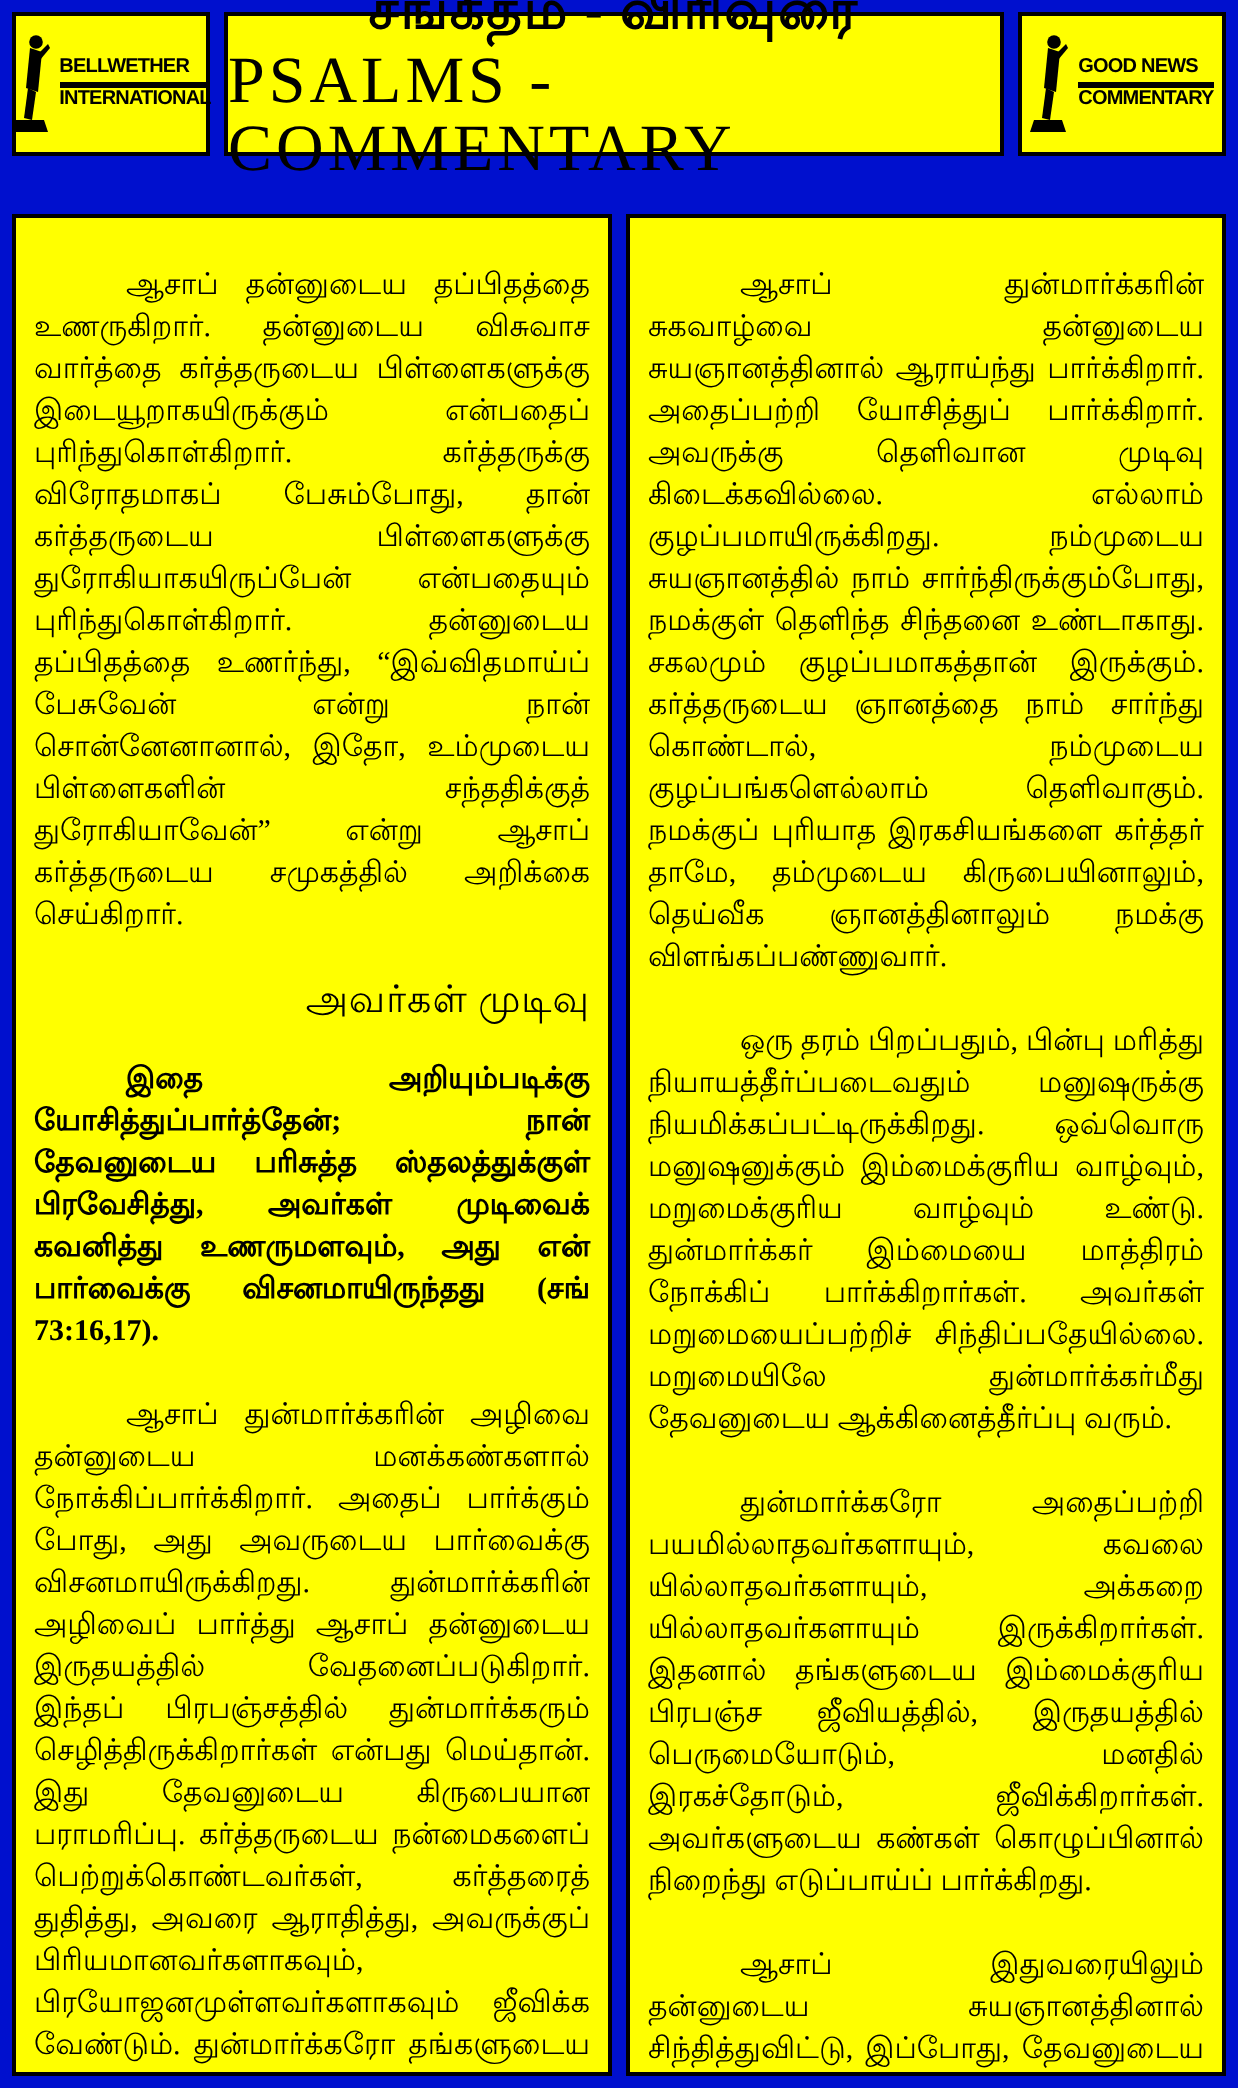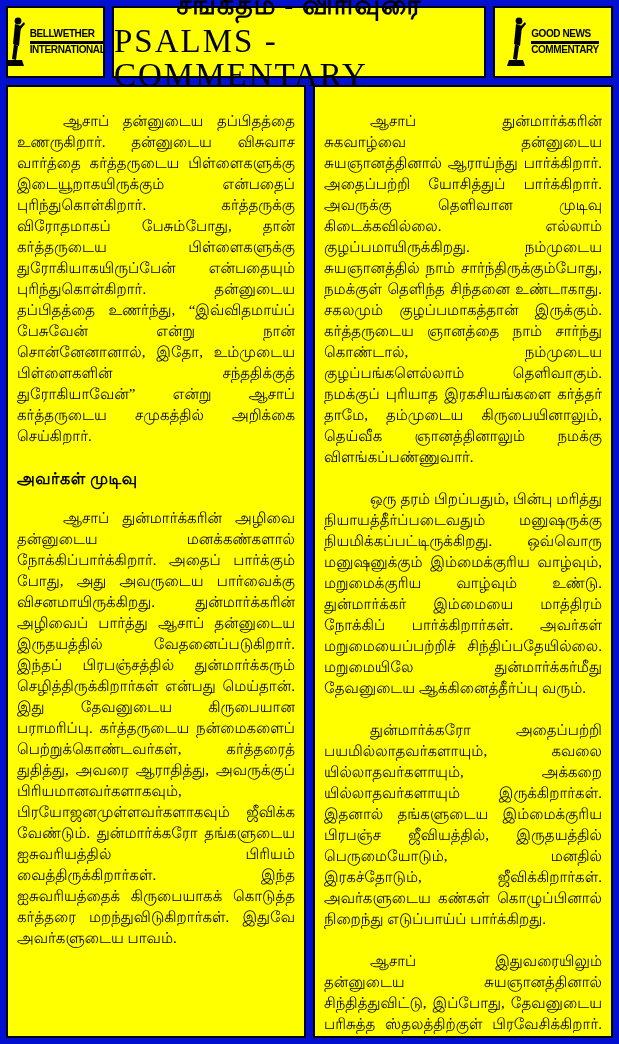--- a/index.html
+++ b/index.html
@@ -17,21 +17,21 @@
     border: 2px solid #000;
     box-sizing: border-box;
   }
   
   .header { display: flex; gap: 7px; height: 72px; flex: 0 0 auto; }
   .logo-box {
     display: flex; align-items: center; justify-content: center;
     gap: 4px; padding: 2px;
   }
   .logo-left  { width: 99px; }
-  .logo-right { width: 120px; }
+  .logo-right { width: 104px; }
   .logo-text {
     font-family: "Liberation Sans", sans-serif;
     font-weight: bold; font-size: 10px; letter-spacing: -0.4px;
     color: #000; line-height: 1.25; white-space: nowrap;
   }
   .logo-text .l1 { border-bottom: 3px solid #000; padding-bottom: 1px; }
   .statue { flex: 0 0 auto; }
   .title-box {
     flex: 1;
     display: flex; flex-direction: column;
@@ -48,27 +48,28 @@
     letter-spacing: 2px; font-weight: 500;
   }
   
   .content { flex: 1; display: flex; gap: 7px; min-height: 0; }
   .col {
     flex: 1;
     padding: 24px 9px 10px 9px;
     overflow: hidden;
     font-size: 15px; line-height: 21px; color: #000;
     text-align: justify;
+    margin-top: 22px;
   }
   .col p { margin: 0 0 21px 0; text-indent: 46px; }
   .col p.last { margin-bottom: 0; }
   .col p.quote { font-weight: bold; }
   .col h2 {
-    font-size: 16px; font-weight: bold; margin: 0 0 19px 0;
-    text-align: left; letter-spacing: 0.5px;
+    font-size: 19px; font-weight: normal; margin: 0 0 19px 0;
+    text-align: right; letter-spacing: 0.5px;
   }
 </style>
 </head>
 <body>
 
 <div class="page">
 
   <div class="header">
 
     <div class="box logo-box logo-left">
@@ -108,20 +109,21 @@
       </div>
     </div>
 
   </div>
 
   <div class="content">
 
     <div class="box col">
       <p>ஆசாப் தன்னுடைய தப்பிதத்தை உணருகிறார். தன்னுடைய விசுவாச வார்த்தை கர்த்தருடைய பிள்ளைகளுக்கு இடையூறாகயிருக்கும் என்பதைப் புரிந்துகொள்கிறார். கர்த்தருக்கு விரோதமாகப் பேசும்போது, தான் கர்த்தருடைய பிள்ளைகளுக்கு துரோகியாகயிருப்பேன் என்பதையும் புரிந்துகொள்கிறார். தன்னுடைய தப்பிதத்தை உணர்ந்து, “இவ்விதமாய்ப் பேசுவேன் என்று நான் சொன்னேனானால், இதோ, உம்முடைய பிள்ளைகளின் சந்ததிக்குத் துரோகியாவேன்” என்று ஆசாப் கர்த்தருடைய சமுகத்தில் அறிக்கை செய்கிறார்.</p>
       <h2>அவர்கள் முடிவு</h2>
+      <p class="quote">இதை அறியும்படிக்கு யோசித்துப்பார்த்தேன்; நான் தேவனுடைய பரிசுத்த ஸ்தலத்துக்குள் பிரவேசித்து, அவர்கள் முடிவைக் கவனித்து உணருமளவும், அது என் பார்வைக்கு விசனமாயிருந்தது (சங் 73:16,17).</p>
       <p class="last">ஆசாப் துன்மார்க்கரின் அழிவை தன்னுடைய மனக்கண்களால் நோக்கிப்பார்க்கிறார். அதைப் பார்க்கும் போது, அது அவருடைய பார்வைக்கு விசனமாயிருக்கிறது. துன்மார்க்கரின் அழிவைப் பார்த்து ஆசாப் தன்னுடைய இருதயத்தில் வேதனைப்படுகிறார். இந்தப் பிரபஞ்சத்தில் துன்மார்க்கரும் செழித்திருக்கிறார்கள் என்பது மெய்தான். இது தேவனுடைய கிருபையான பராமரிப்பு. கர்த்தருடைய நன்மைகளைப் பெற்றுக்கொண்டவர்கள், கர்த்தரைத் துதித்து, அவரை ஆராதித்து, அவருக்குப் பிரியமானவர்களாகவும், பிரயோஜனமுள்ளவர்களாகவும் ஜீவிக்க வேண்டும். துன்மார்க்கரோ தங்களுடைய ஐசுவரியத்தில் பிரியம் வைத்திருக்கிறார்கள். இந்த ஐசுவரியத்தைக் கிருபையாகக் கொடுத்த கர்த்தரை மறந்துவிடுகிறார்கள். இதுவே அவர்களுடைய பாவம்.</p>
     </div>
 
     <div class="box col">
       <p>ஆசாப் துன்மார்க்கரின் சுகவாழ்வை தன்னுடைய சுயஞானத்தினால் ஆராய்ந்து பார்க்கிறார். அதைப்பற்றி யோசித்துப் பார்க்கிறார். அவருக்கு தெளிவான முடிவு கிடைக்கவில்லை. எல்லாம் குழப்பமாயிருக்கிறது. நம்முடைய சுயஞானத்தில் நாம் சார்ந்திருக்கும்போது, நமக்குள் தெளிந்த சிந்தனை உண்டாகாது. சகலமும் குழப்பமாகத்தான் இருக்கும். கர்த்தருடைய ஞானத்தை நாம் சார்ந்து கொண்டால், நம்முடைய குழப்பங்களெல்லாம் தெளிவாகும். நமக்குப் புரியாத இரகசியங்களை கர்த்தர் தாமே, தம்முடைய கிருபையினாலும், தெய்வீக ஞானத்தினாலும் நமக்கு விளங்கப்பண்ணுவார்.</p>
       <p>ஒரு தரம் பிறப்பதும், பின்பு மரித்து நியாயத்தீர்ப்படைவதும் மனுஷருக்கு நியமிக்கப்பட்டிருக்கிறது. ஒவ்வொரு மனுஷனுக்கும் இம்மைக்குரிய வாழ்வும், மறுமைக்குரிய வாழ்வும் உண்டு. துன்மார்க்கர் இம்மையை மாத்திரம் நோக்கிப் பார்க்கிறார்கள். அவர்கள் மறுமையைப்பற்றிச் சிந்திப்பதேயில்லை. மறுமையிலே துன்மார்க்கர்மீது தேவனுடைய ஆக்கினைத்தீர்ப்பு வரும்.</p>
       <p>துன்மார்க்கரோ அதைப்பற்றி பயமில்லாதவர்களாயும், கவலை யில்லாதவர்களாயும், அக்கறை யில்லாதவர்களாயும் இருக்கிறார்கள். இதனால் தங்களுடைய இம்மைக்குரிய பிரபஞ்ச ஜீவியத்தில், இருதயத்தில் பெருமையோடும், மனதில் இரகச்தோடும், ஜீவிக்கிறார்கள். அவர்களுடைய கண்கள் கொழுப்பினால் நிறைந்து எடுப்பாய்ப் பார்க்கிறது.</p>
       <p class="last">ஆசாப் இதுவரையிலும் தன்னுடைய சுயஞானத்தினால் சிந்தித்துவிட்டு, இப்போது, தேவனுடைய பரிசுத்த ஸ்தலத்திற்குள் பிரவேசிக்கிறார். அங்கு தேவனுடைய வார்த்தையின் மூலமாய்க் கிடைக்கும் ஆலோசனைகளைப் பெற்றுக் கொள்கிறார். தன்னுடைய சந்தேகங்களை தீர்த்து வைக்குமாறும்,</p>
     </div>
 

